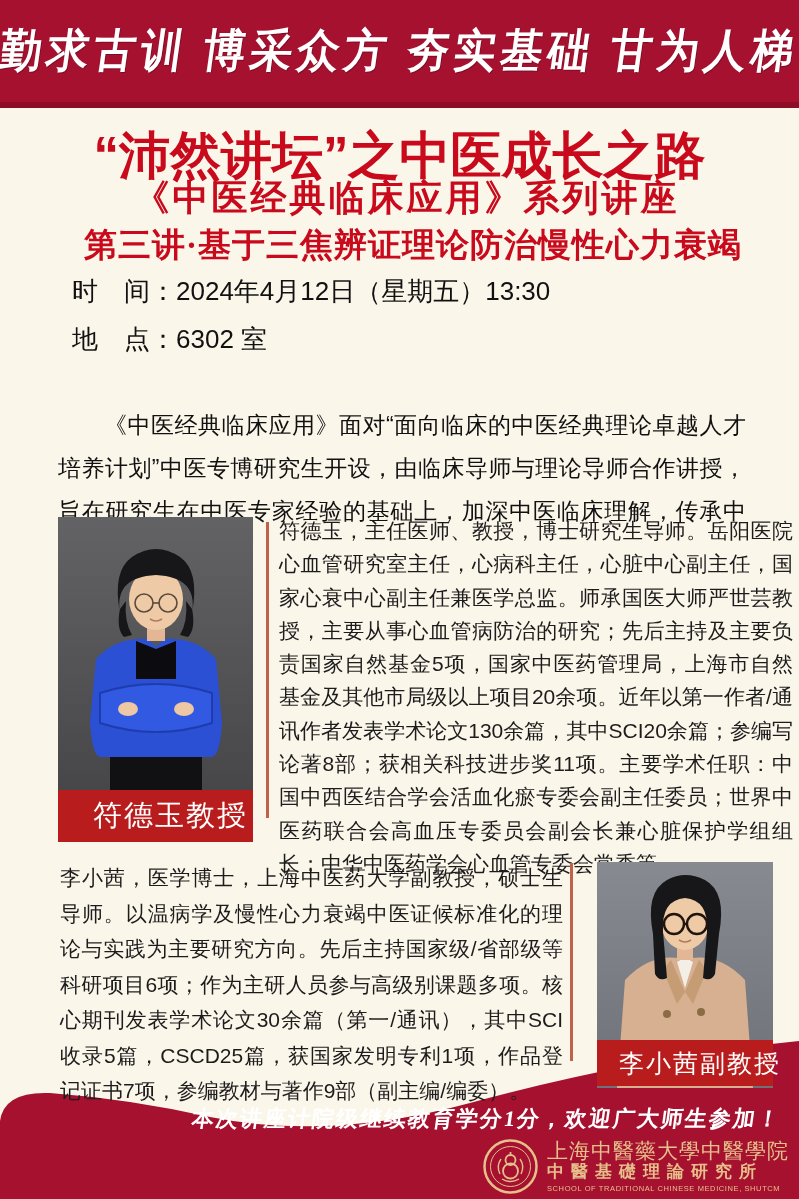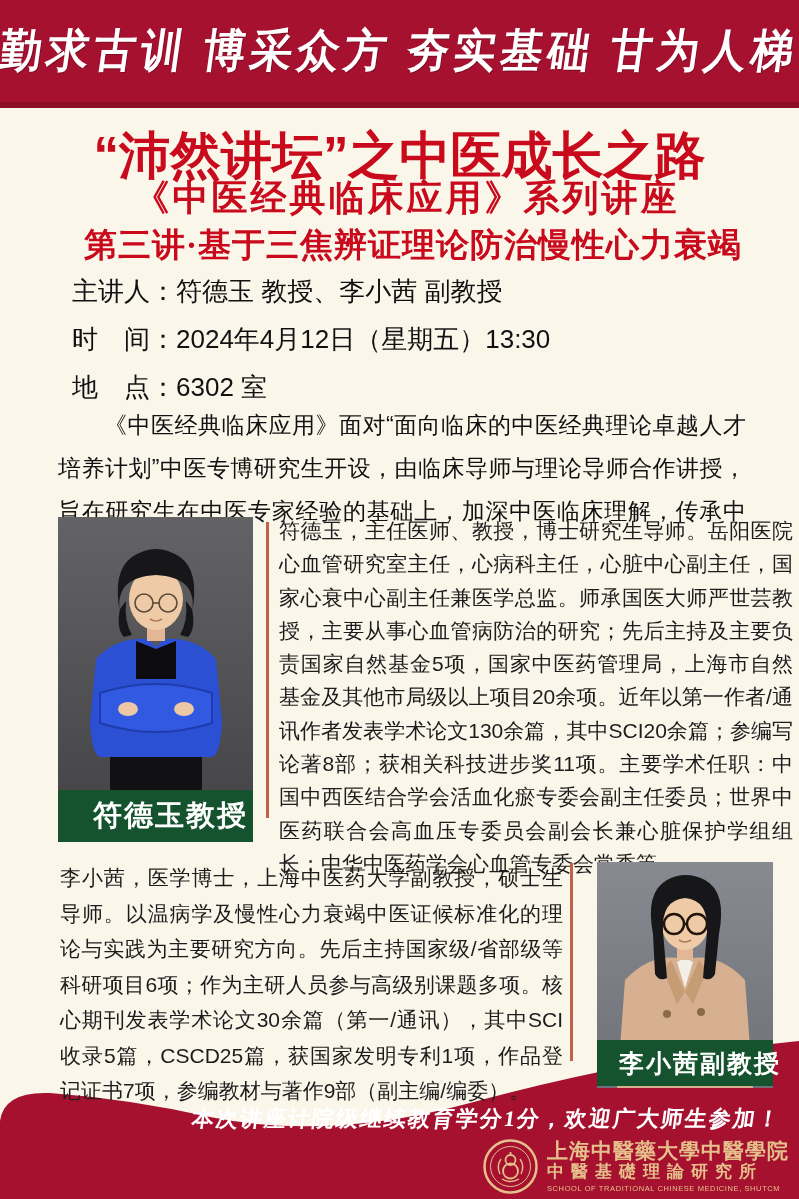--- a/index.html
+++ b/index.html
@@ -34,21 +34,21 @@
   .intro {
     position:absolute; left:58px; top:404px; width:688px;
     font-size:23px; line-height:43px; color:#111;
     text-align:justify; text-indent:2em;
   }
   
   .photo-frame { position:absolute; overflow:hidden; z-index:2; }
   .photo-1 { left:58px; top:517px; width:195px; height:273px; }
   .photo-2 { left:597px; top:862px; width:176px; height:226px; }
   .name-badge {
-    position:absolute; background:#14532d; color:#fff; font-weight:700;
+    position:absolute; background:#b91c1c; color:#fff; font-weight:400;
     display:flex; align-items:center; justify-content:center; z-index:3;
     letter-spacing:2px; white-space:nowrap;padding-left:30px;
   }
   .badge-1 { left:58px; top:790px; width:195px; height:52px; font-size:29px; }
   .badge-2 { left:597px; top:1040px; width:176px; height:46px; font-size:25px; }
   .v-divider { position:absolute; width:3px; background:#c2604b; z-index:2; }
   .divider-1 { left:266px; top:522px; height:296px; }
   .divider-2 { left:570px; top:863px; height:198px; }
   .bio { position:absolute; color:#1c1c1c; text-align:justify; z-index:2; }
   .bio-1 { left:279px; top:514px; width:514px; font-size:21px; line-height:33.3px; }
@@ -59,42 +59,38 @@
     position:absolute; left:192px; top:1104px; z-index:2;
     color:#fff; font-family:"Liberation Serif", serif; font-weight:bold;
     font-size:22px; letter-spacing:2px; white-space:nowrap;
     transform:skewX(-8deg);
   }
   .org-block {
     position:absolute; left:482px; top:1138px; z-index:2;
     display:flex; align-items:center; gap:8px; color:#e5c08b;
   }
   .org-text { display:flex; flex-direction:column; line-height:1.15; }
-  .org-cn  { font-size:21px; font-weight:bold; font-family:"Liberation Serif", serif; letter-spacing:1px; white-space:nowrap; }
+  .org-cn  { font-size:21px; font-weight:normal; font-family:"Liberation Serif", serif; letter-spacing:1px; white-space:nowrap; }
   .org-sub { font-size:17px; font-weight:bold; font-family:Liberation Mono, monospace; letter-spacing:7px; white-space:nowrap; }
   .org-en  { font-size:7.5px; letter-spacing:.6px; white-space:nowrap; margin-top:2px; }
 </style>
 </head>
 <body>
 
 <div class="poster">
 
   <div class="top-banner">
     <div class="banner-motto">勤求古训  博采众方  夯实基础  甘为人梯</div>
   </div>
 
   <div class="title-line title-1">“沛然讲坛”之中医成长之路</div>
   <div class="title-line title-2">《中医经典临床应用》系列讲座</div>
   <div class="title-line title-3">第三讲·基于三焦辨证理论防治慢性心力衰竭</div>
 
   <div class="info">
-    <div class="info-row">
-      <span class="info-label">主讲人：</span>
-      <span class="info-value">符德玉 教授、李小茜 副教授</span>
-    </div>
     <div class="info-row">
       <span class="info-label">时　间：</span>
       <span class="info-value">2024年4月12日（星期五）13:30</span>
     </div>
     <div class="info-row">
       <span class="info-label">地　点：</span>
       <span class="info-value">6302 室</span>
     </div>
   </div>
 

